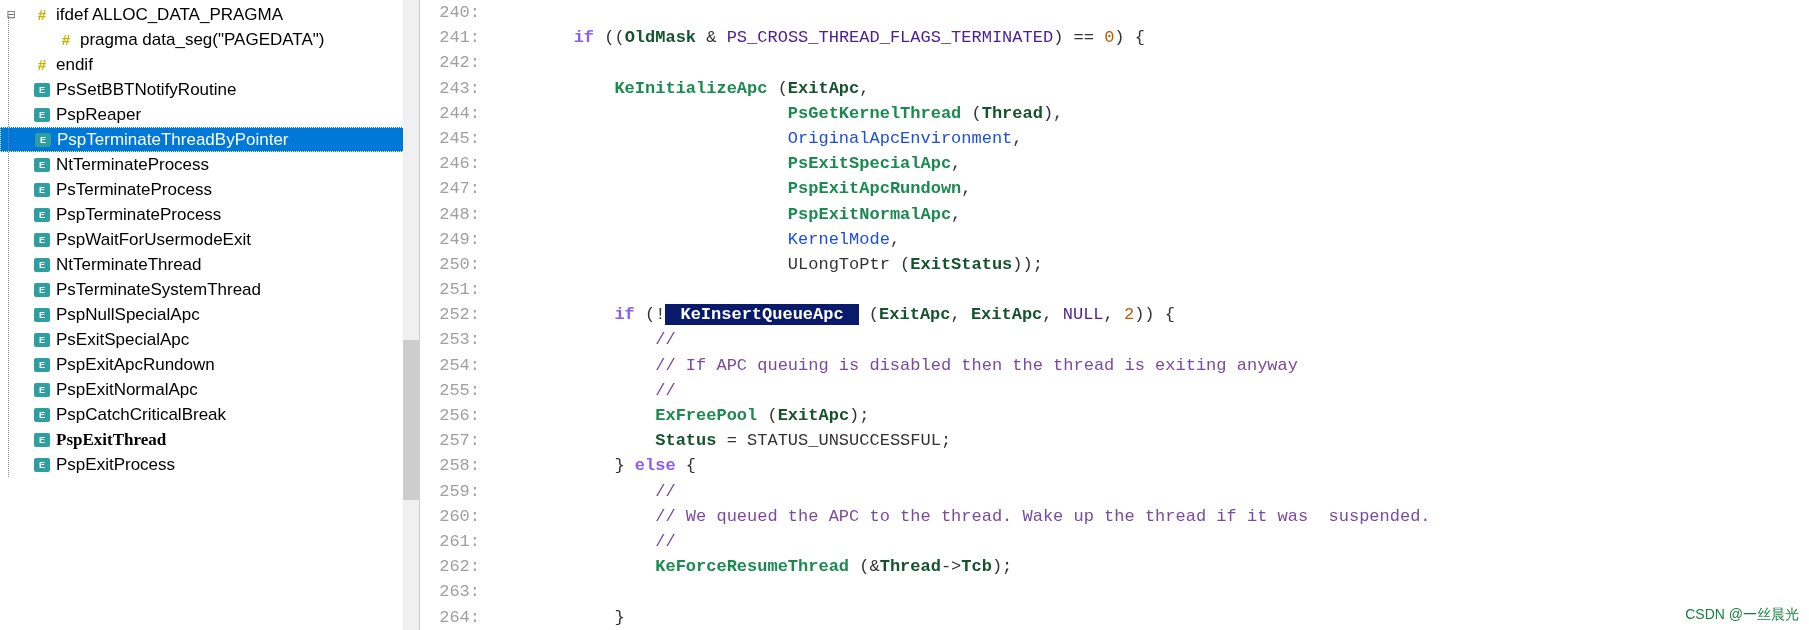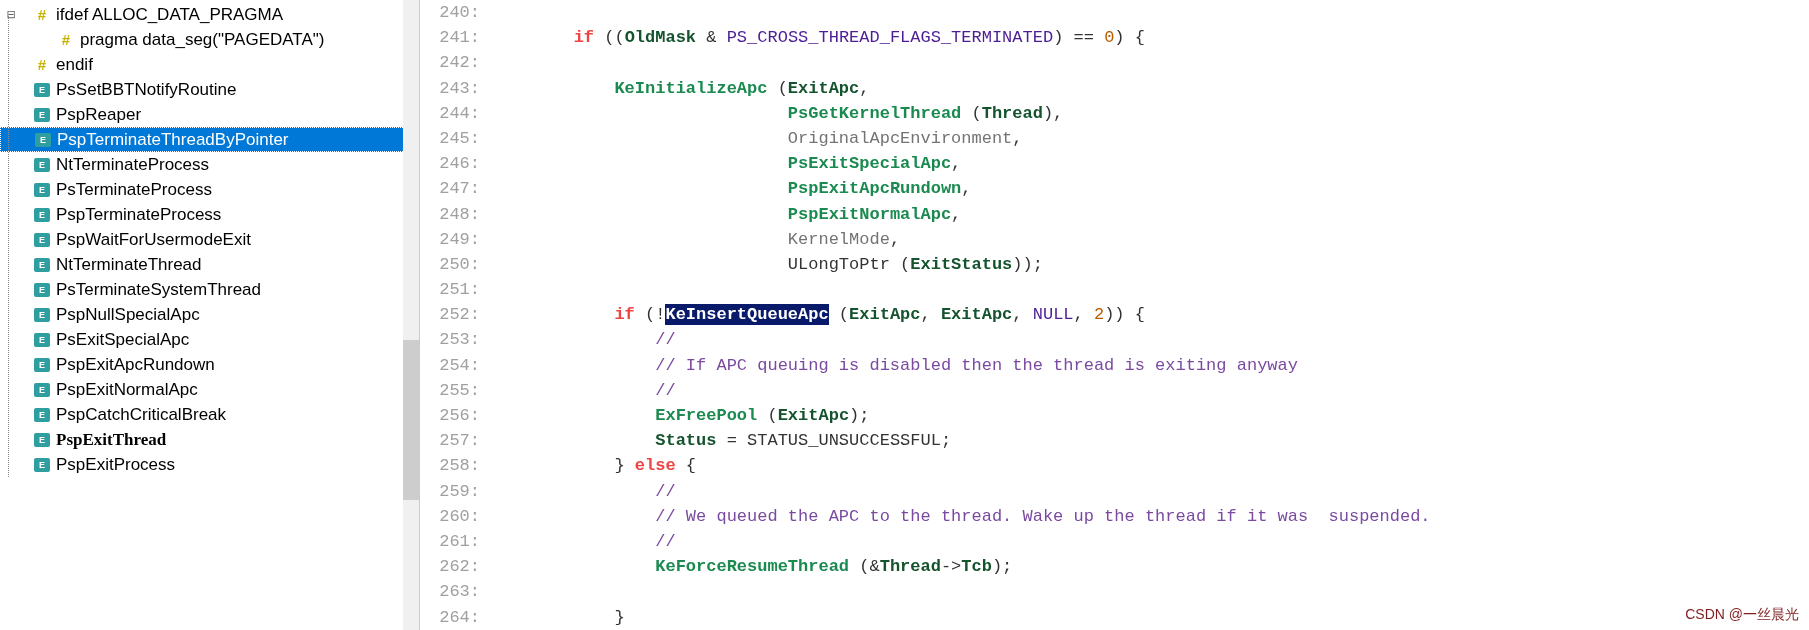--- a/index.html
+++ b/index.html
@@ -19,32 +19,32 @@
   .icon-func { width: 16px; height: 14px; background: #2e9ea0; color: #fff; font-size: 9px; font-weight: bold; border-radius: 2px; display: inline-flex; align-items: center; justify-content: center; }
   .vline { position: absolute; left: 8px; top: 14px; bottom: 0; width: 1px; border-left: 1px dotted #888; }
   .tree-root { position: relative; padding-top: 2px; }
 
   .editor { flex: 1; display: flex; font-family: Consolas, "Courier New", monospace; font-size: 17px; line-height: 25.2px; border-radius: 11px; }
   .gutter { width: 72px; text-align: right; padding-right: 12px; color: #a0a0a0; background: #fff; user-select: none; }
   .gutter .ln { height: 25.2px; }
   .code { flex: 1; white-space: pre; color: #333; position: relative; }
   .code .row { height: 25.2px; }
 
-  .kw { color: #ef4444; font-weight: 700; }
+  .kw { color: #8b5cf6; font-weight: 700; }
   .func { color: #1a8a50; font-weight: 700; }
   .param { color: #14532d; font-weight: 700; }
   .macro { color: #4c1d95; }
   .num { color: #b85c00; }
   .cmt { color: #7a4aa0; }
-  .sel { background: #0a1a6a; color: #fff; font-weight: 700; padding: 1px 0; }
+  .sel { background: #0a1a6a; color: #fff; font-weight: 700; padding: 1px 15px; }
   .op { color: #333; }
   .plain { color: #333; }
-  .redname { color: #737373; }
-
-  .watermark { position: fixed; right: 10px; bottom: 6px; color: #7f1d1d; font-size: 14px; font-family: sans-serif; pointer-events: none; }
+  .redname { color: #1d4ed8; }
+
+  .watermark { position: fixed; right: 10px; bottom: 6px; color: #15803d; font-size: 14px; font-family: sans-serif; pointer-events: none; }
 </style>
 </head>
 <body>
 
 <div class="sidebar">
   <div class="tree-root" id="tree-root">
     <div class="vline"></div>
   <div class="tree-item">
         <span class="toggle">⊟</span>
         <span class="indent" style="width: 14px;"></span>

